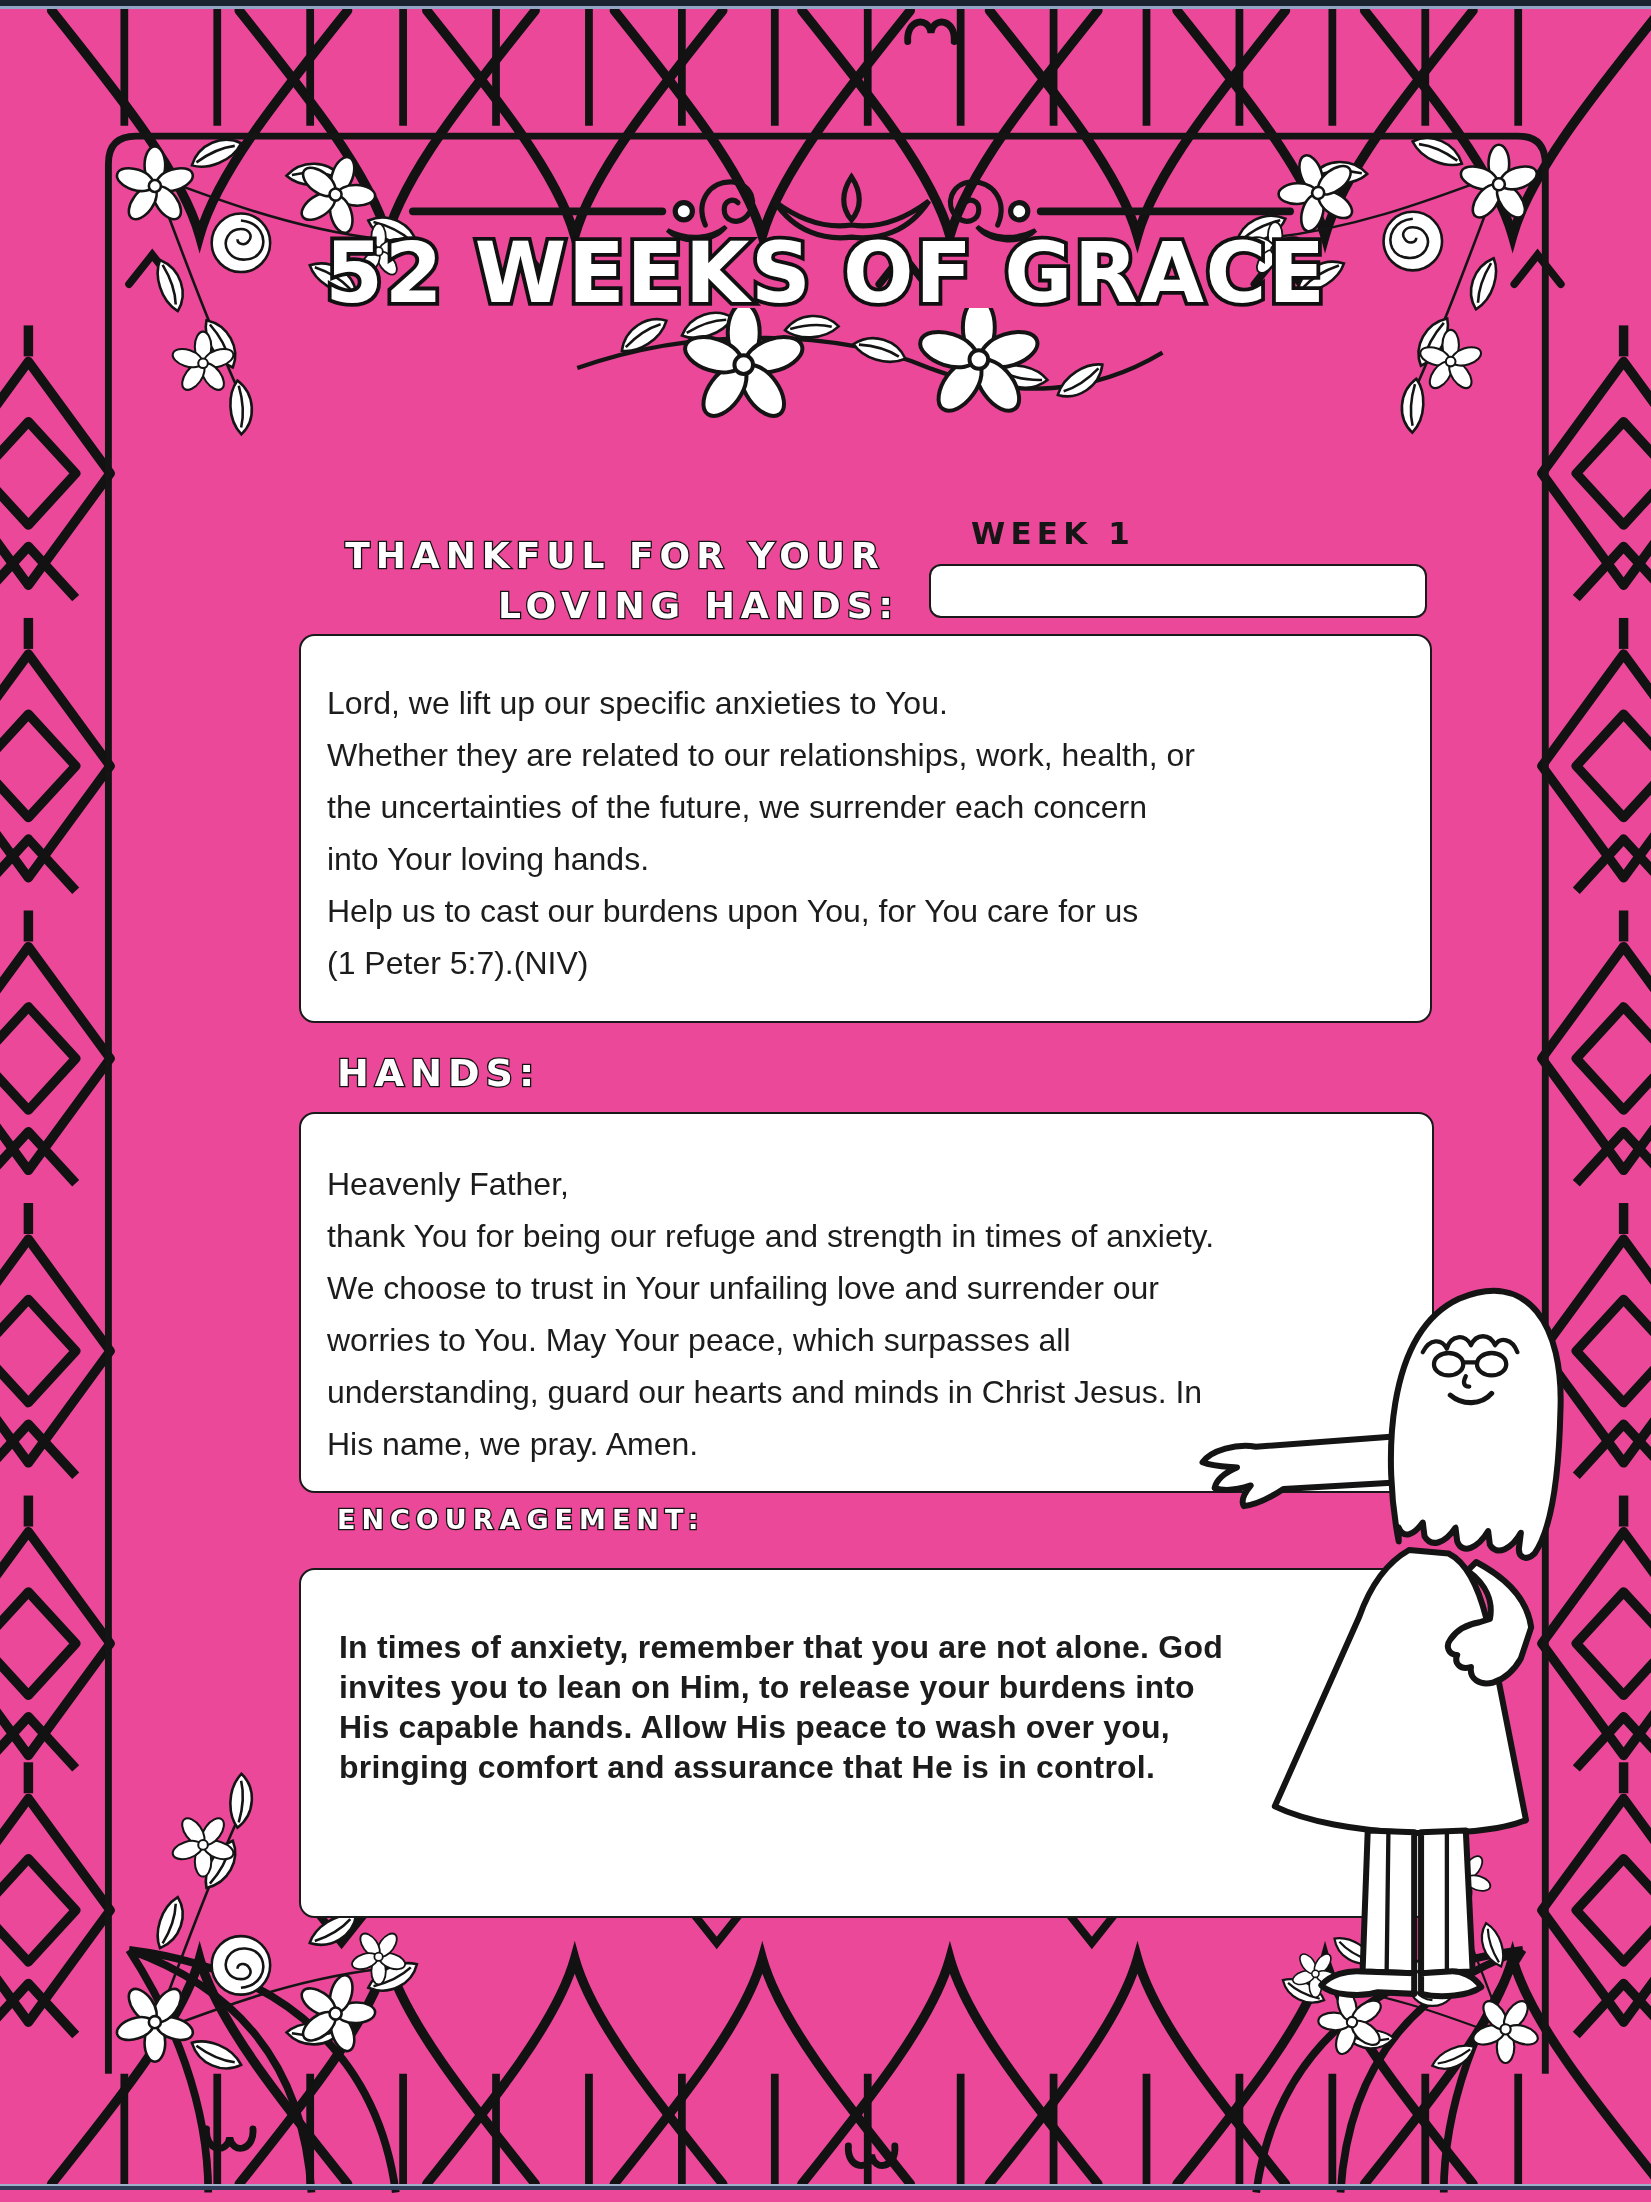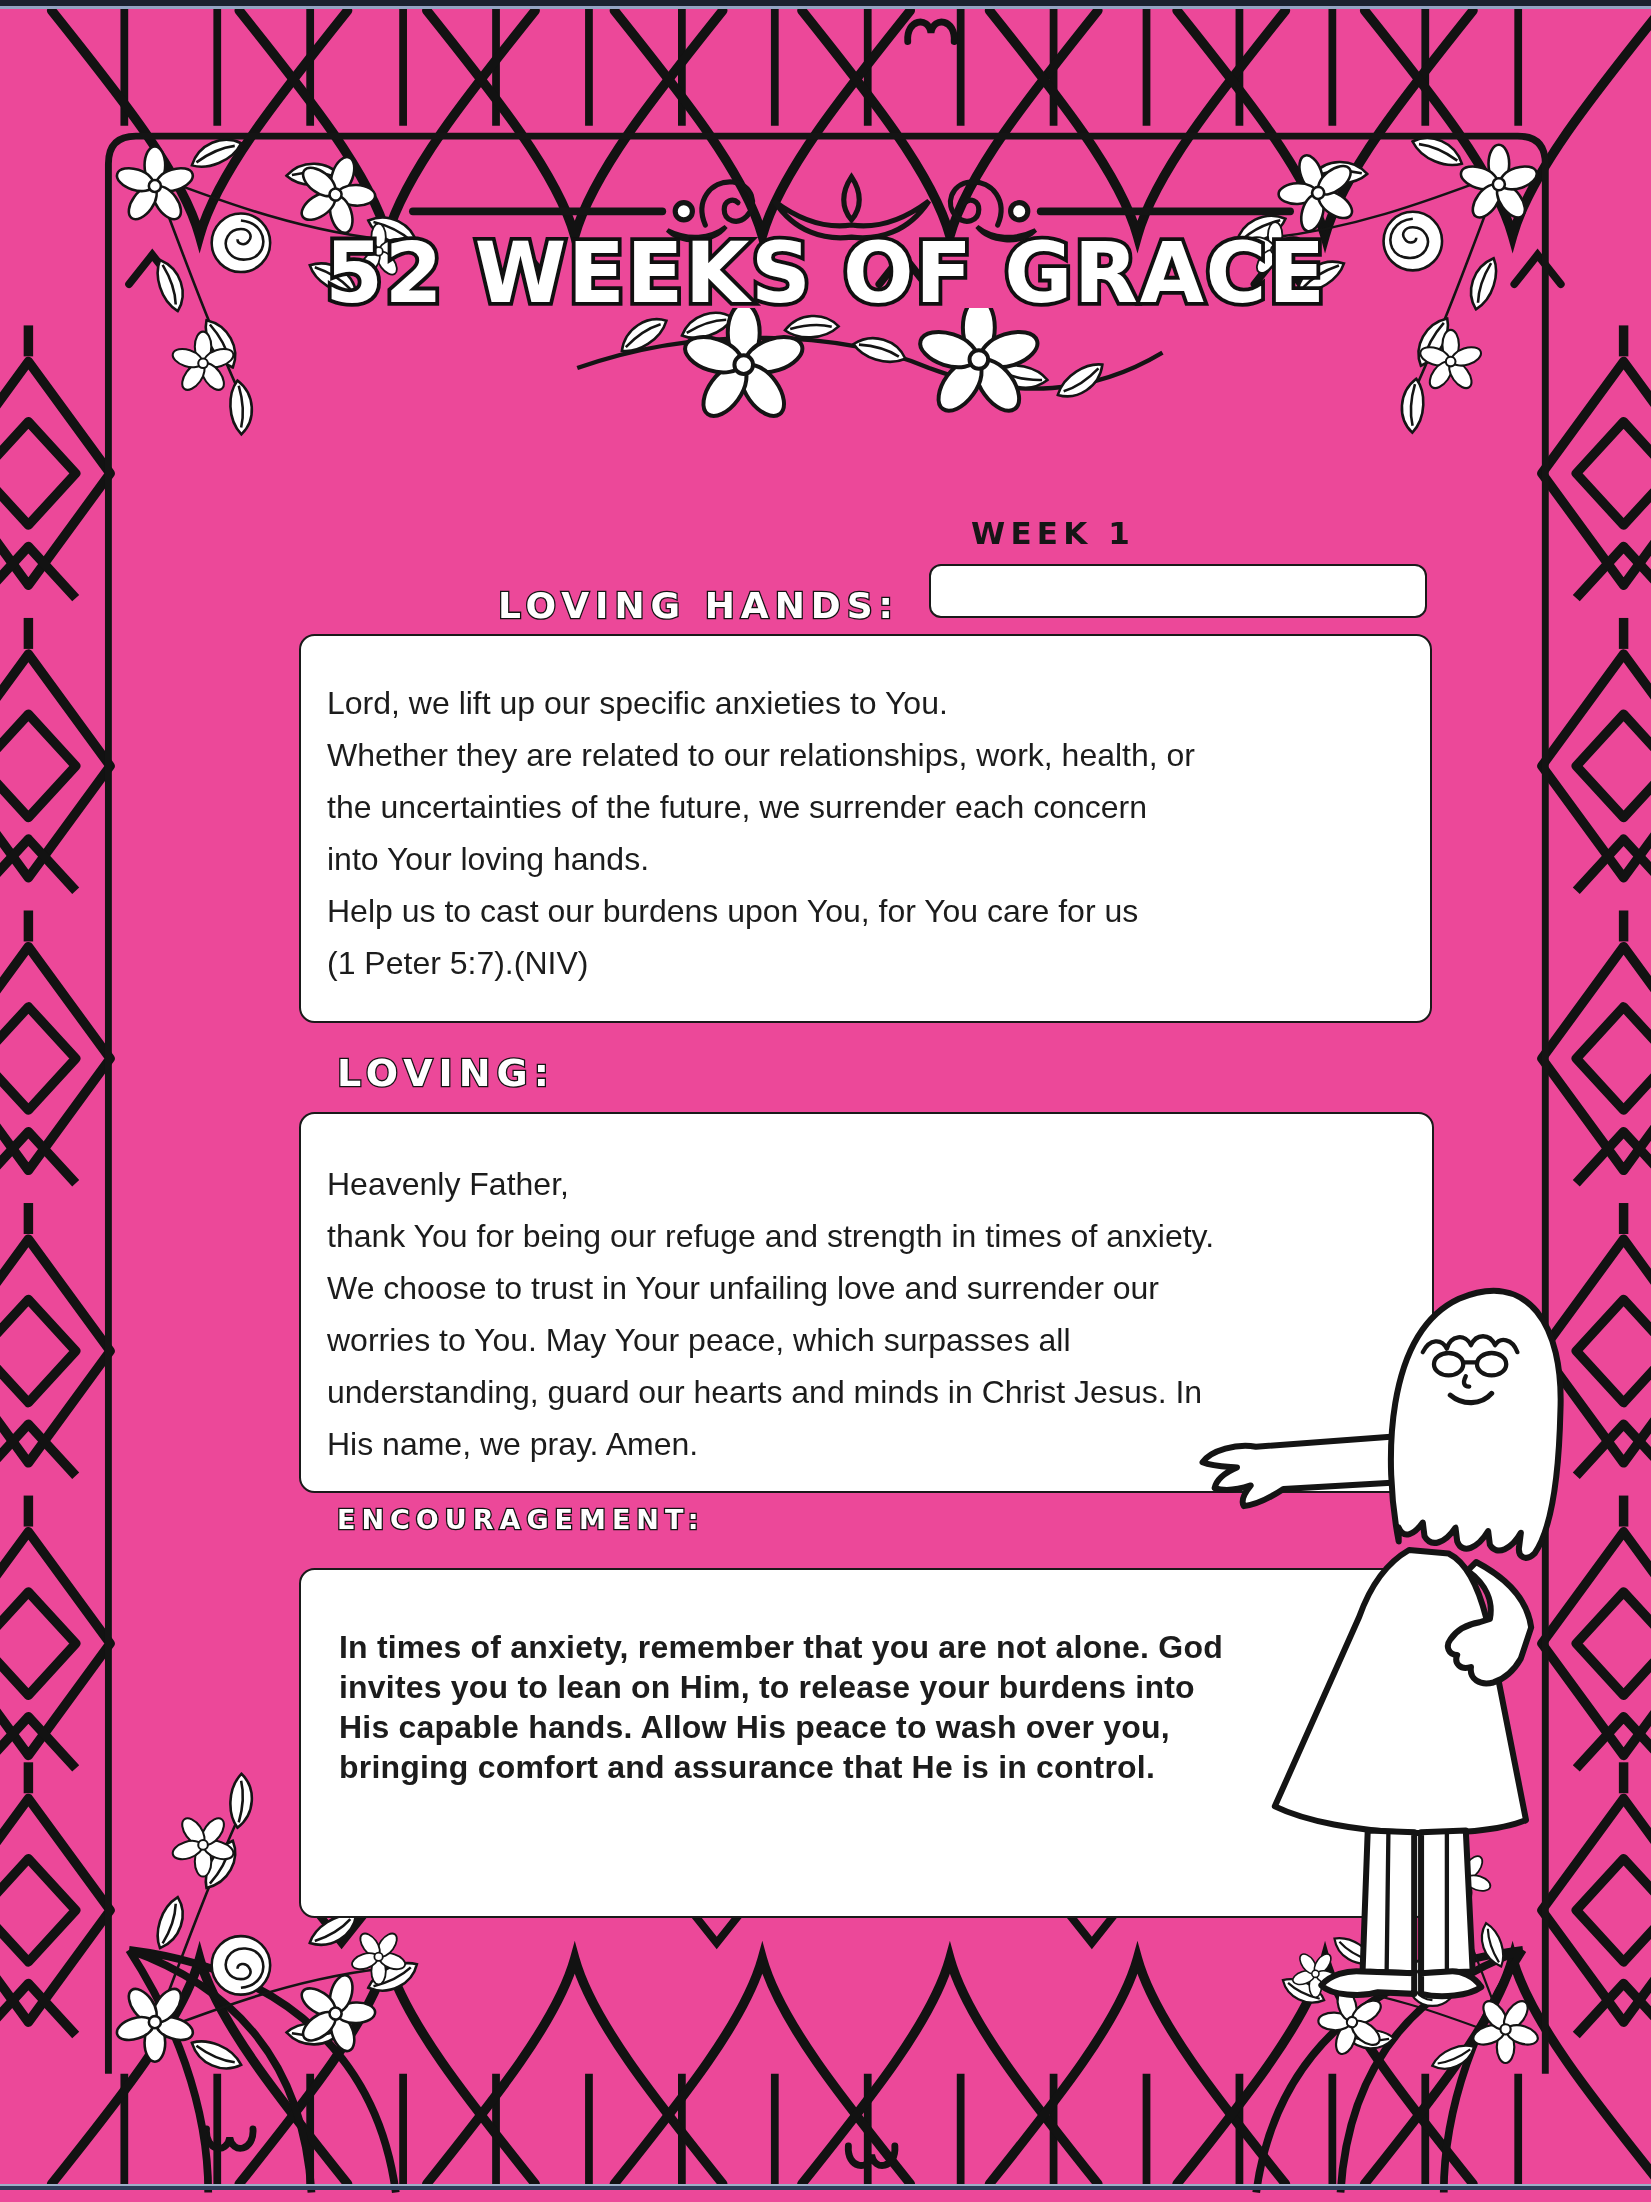--- a/index.html
+++ b/index.html
@@ -214,38 +214,39 @@
         </g>
       <g transform="translate(204,66) scale(1.55)">
           <use href="#fl"></use>
         </g>
       <g transform="translate(478,60) scale(1.55)">
           <use href="#fl"></use>
         </g>
     </g>
   </svg>
 
+  <div class="hdr ol" style="left:331px;top:535px;width:568px;text-align:center;font-size:36px;">THANKFUL FOR YOUR</div>
   <div class="hdr ol" style="left:331px;top:585px;width:568px;text-align:right;font-size:36px;">LOVING HANDS:</div>
 
   <div class="hdr week" style="left:971px;top:515px;">WEEK 1</div>
 
   <div class="box" style="left:929px;top:564px;width:494px;height:50px;border-radius:12px;">
     <p class="bodytxt" style="padding:6.9px 17px;"></p>
   </div>
 
   <div class="box" style="left:299px;top:634px;width:1129px;height:385px;">
     <p class="bodytxt" style="padding:41px 26px 0 26px;">Lord, we lift up our specific anxieties to You.
 Whether they are related to our relationships, work, health, or
 the uncertainties of the future, we surrender each concern
 into Your loving hands.
 Help us to cast our burdens upon You, for You care for us
 (1 Peter 5:7).(NIV)</p>
   </div>
 
-  <div class="hdr ol" style="left:337px;top:1051px;font-size:38px;">LOVING:</div>
+  <div class="hdr ol" style="left:337px;top:1051px;font-size:38px;">HANDS:</div>
   <div class="box" style="left:299px;top:1112px;width:1131px;height:377px;">
     <p class="bodytxt" style="padding:44px 24px 0 26px;">Heavenly Father,
 thank You for being our refuge and strength in times of anxiety.
 We choose to trust in Your unfailing love and surrender our
 worries to You. May Your peace, which surpasses all
 understanding, guard our hearts and minds in Christ Jesus. In
 His name, we pray. Amen.</p>
   </div>
 
   <div class="hdr ol" style="left:337px;top:1504px;font-size:27px;">ENCOURAGEMENT:</div>

